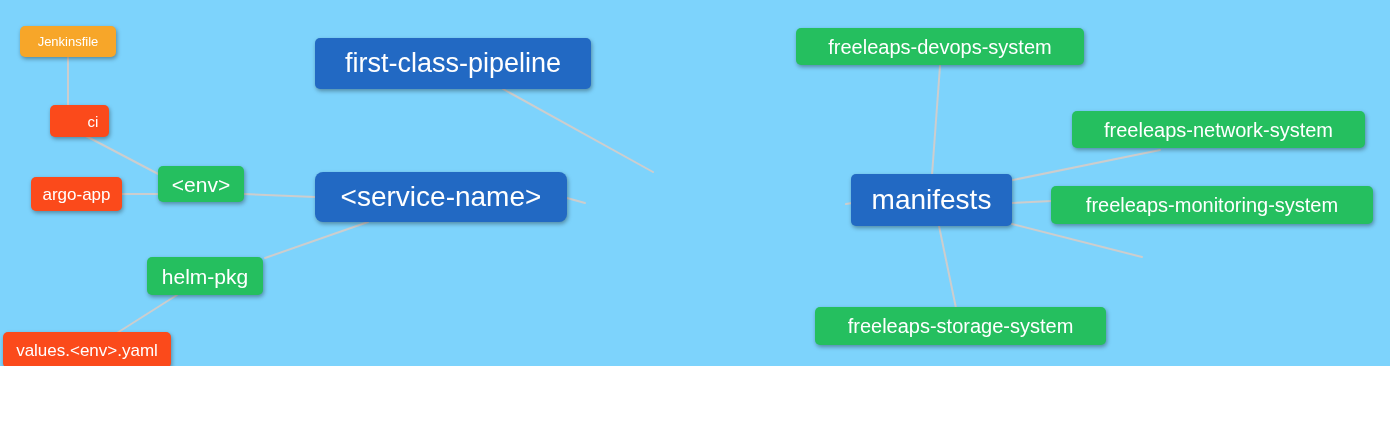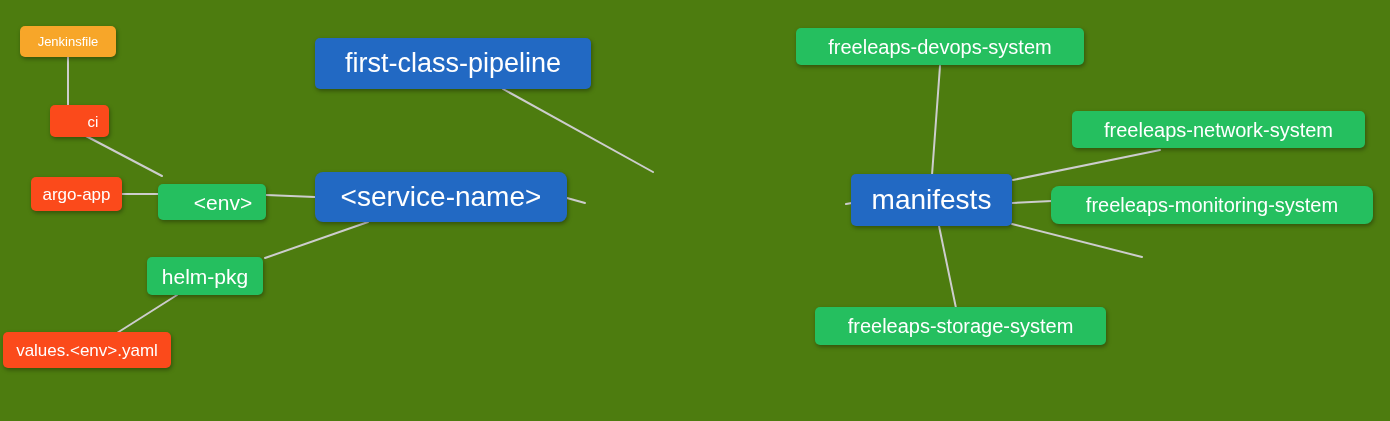--- a/index.html
+++ b/index.html
@@ -4,22 +4,22 @@
 <style>
   html, body {
     margin: 0;
     padding: 0;
     background: #ffffff;
     font-family: "Liberation Sans", sans-serif;
   }
   .canvas {
     position: relative;
     width: 1390px;
-    height: 421px;
-    background: #4d7c0f;
+    height: 366px;
+    background: #7dd3fc;
     overflow: hidden;
   }
   .edge-layer {
     position: absolute;
     left: 0; top: 0;
     width: 1390px;
     height: 421px;
     z-index: 0;
   }
   .edge-layer line {
@@ -68,35 +68,35 @@
     <line x1="1012" y1="224" x2="1142" y2="257"></line>
     <line x1="939" y1="226" x2="956" y2="308"></line>
   </svg>
 
   <div class="node c-orange" style="left:20px;   top:26px;  width:96px;  height:31px; font-size:13px;">Jenkinsfile</div>
 
   <div class="node c-red" style="left:50px;   top:105px; width:32px;  height:32px; font-size:15px;padding-left:27px;">ci</div>
 
   <div class="node c-red" style="left:31px;   top:177px; width:91px;  height:34px; font-size:17px;">argo-app</div>
 
-  <div class="node c-green" style="left:158px;  top:184px; width:86px;  height:36px; font-size:21px;padding-left:22px;">&lt;env&gt;</div>
+  <div class="node c-green" style="left:158px;  top:166px; width:86px;  height:36px; font-size:21px;">&lt;env&gt;</div>
 
   <div class="node c-blue" style="left:315px;  top:38px;  width:276px; height:51px; font-size:27px;">first-class-pipeline</div>
 
   <div class="node c-blue" style="left:315px;  top:172px; width:252px; height:50px; font-size:28px;border-radius:8px;">&lt;service-name&gt;</div>
 
 
   <div class="node c-blue" style="left:851px;  top:174px; width:161px; height:52px; font-size:28px;">manifests</div>
 
   <div class="node c-green" style="left:147px;  top:257px; width:116px; height:38px; font-size:21px;">helm-pkg</div>
 
   <div class="node c-red" style="left:3px;    top:332px; width:168px; height:36px; font-size:17px;">values.&lt;env&gt;.yaml</div>
 
   <div class="node c-green" style="left:796px;  top:28px;  width:288px; height:37px; font-size:20px;">freeleaps-devops-system</div>
 
   <div class="node c-green" style="left:1054px; top:111px; width:293px; height:37px; font-size:20px;margin-left:18px;">freeleaps-network-system</div>
 
-  <div class="node c-green" style="left:1051px; top:186px; width:322px; height:38px; font-size:20px;border-radius:8px;">freeleaps-monitoring-system</div>
+  <div class="node c-green" style="left:1051px; top:186px; width:322px; height:38px; font-size:20px;">freeleaps-monitoring-system</div>
 
 
   <div class="node c-green" style="left:815px;  top:307px; width:291px; height:38px; font-size:20px;">freeleaps-storage-system</div>
 
 </div>
 
 </body></html>

